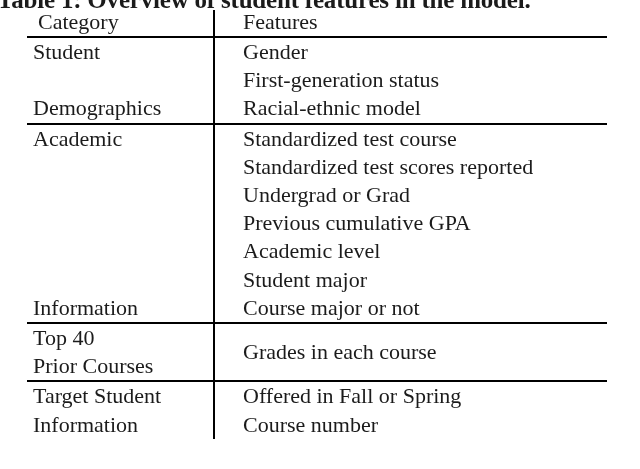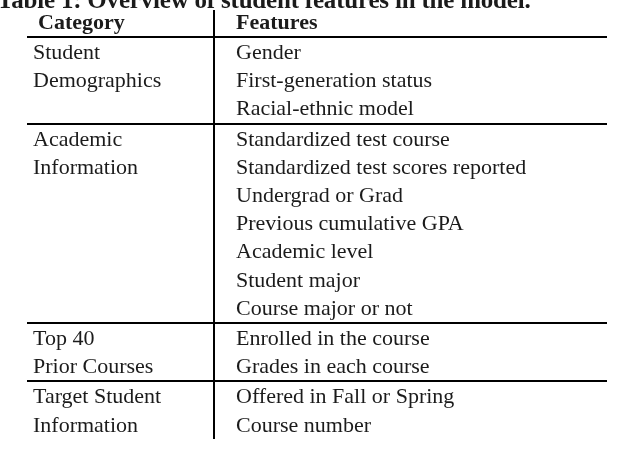--- a/index.html
+++ b/index.html
@@ -34,40 +34,40 @@
     left: 27px;
     top: 7px;
     width: 580px;
   }
   .thead {
     display: flex;
     height: 31px;
     border-bottom: 2px solid #000;
     align-items: flex-end;
   }
-  .thead .cell { padding-bottom: 2px; font-weight: bold; }
+  .thead .cell { padding-bottom: 2px; font-weight: normal; }
   .section {
     display: flex;
     border-bottom: 2px solid #000;
     align-items: stretch;
   }
   .section.last { border-bottom: none; padding-bottom: 6px; }
   .cat-col {
     width: 188px;
     flex: 0 0 188px;
     border-right: 2px solid #000;
     padding-left: 6px;
     display: flex;
     flex-direction: column;
-    justify-content: flex-start;
+    justify-content: space-between;
   }
   .thead .cat-col { padding-left: 11px; justify-content: flex-end; }
   .feat-col {
     flex: 1 1 auto;
-    padding-left: 21px;
+    padding-left: 28px;
     display: flex;
     flex-direction: column;
     justify-content: center;
   }
   .line {
     font-size: 22px;
     line-height: 28.2px;
     white-space: nowrap;
   }
   .thead .line { font-size: 22px; line-height: 24px; }
@@ -117,21 +117,20 @@
         <div class="line">Course major or not</div>
       </div>
     </div>
 
     <div class="section">
       <div class="cat-col">
         <div class="line">Top 40</div>
         <div class="line">Prior Courses</div>
       </div>
       <div class="feat-col">
-        <div class="line">Enrolled in the course</div>
         <div class="line">Grades in each course</div>
       </div>
     </div>
 
     <div class="section last">
       <div class="cat-col">
         <div class="line">Target Student</div>
         <div class="line">Information</div>
       </div>
       <div class="feat-col">

